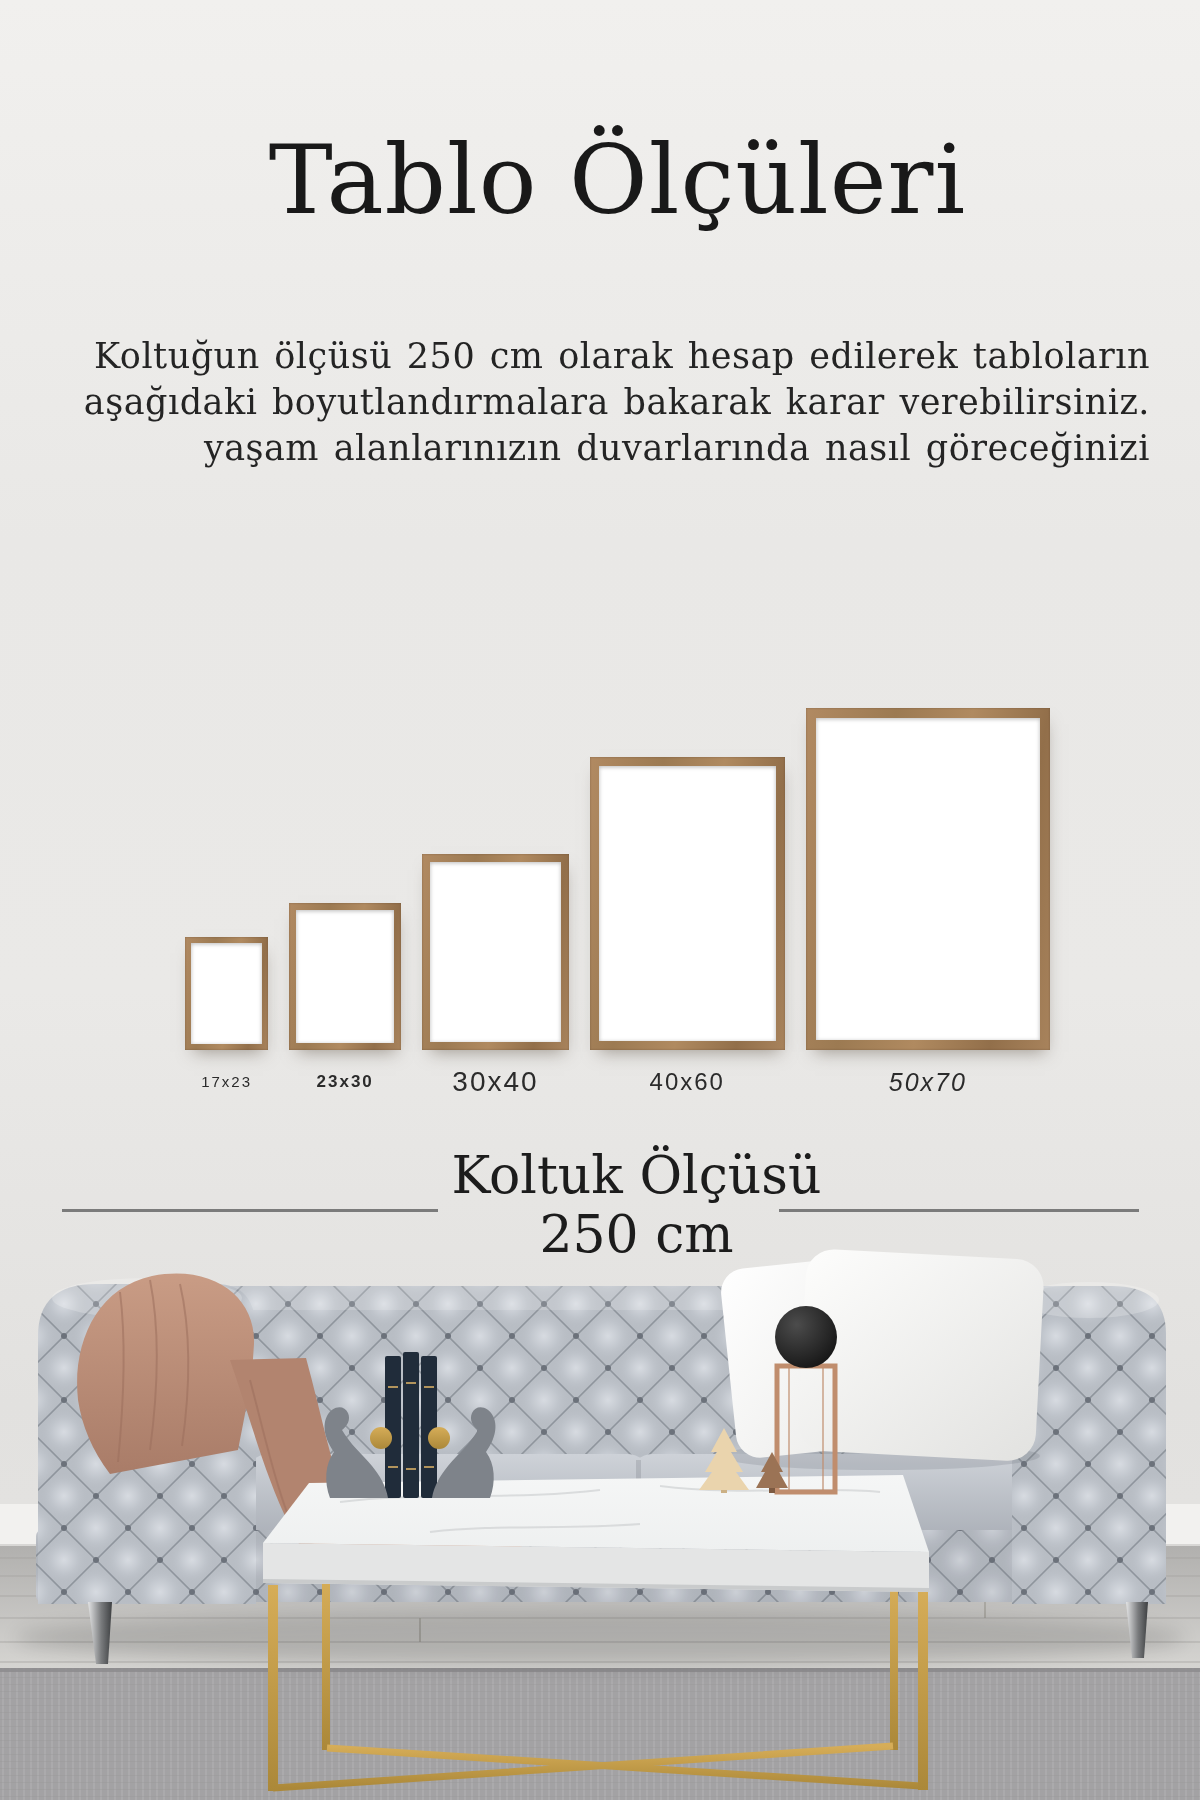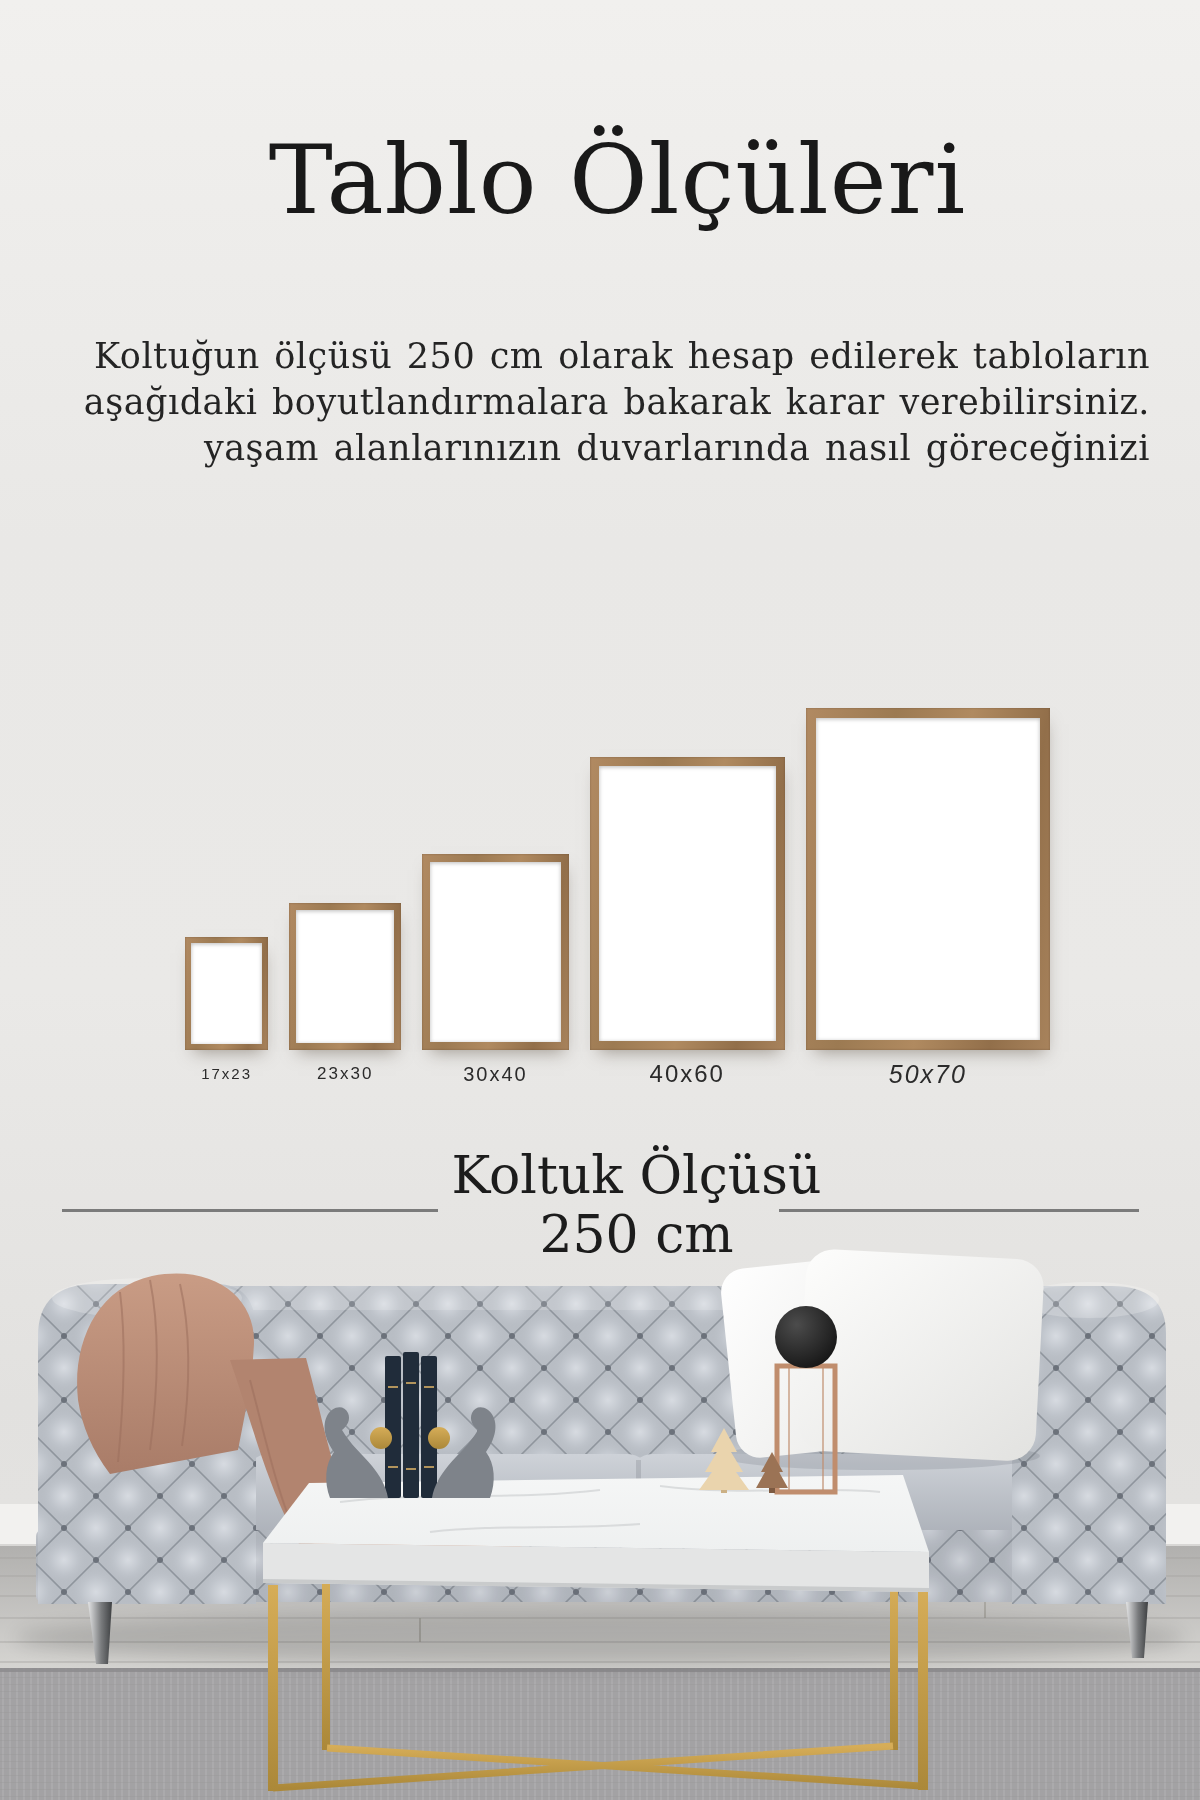--- a/index.html
+++ b/index.html
@@ -13,21 +13,21 @@
   .intro{position:absolute;top:334px;left:50px;width:1100px;text-align:right;
          font-size:35px;line-height:1.31;letter-spacing:.5px;word-spacing:3px;color:#242424;}
 
   .frames-row{position:absolute;top:708px;left:0;width:100%;
               display:flex;justify-content:center;align-items:flex-end;gap:21px;}
   .frame-col{display:flex;flex-direction:column;align-items:center;}
   .frame{box-sizing:border-box;
          background:linear-gradient(100deg,#b18a62 0%,#9c7a52 30%,#b08a60 55%,#926f4a 80%,#a8835c 100%);
          box-shadow:2px 9px 16px -7px rgba(90,78,64,.5), inset 0 0 2px rgba(60,45,30,.4);}
   .frame-inner{width:100%;height:100%;background:#ffffff;box-shadow:inset 0 1px 4px rgba(0,0,0,.28);}
-  .frame-label{margin-top:8px;height:32px;line-height:32px;
+  .frame-label{margin-top:16px;height:32px;line-height:32px;
                font-family:"Liberation Sans",sans-serif;letter-spacing:2px;color:#2b2b2b;}
 
   .measure{position:absolute;top:1146px;left:0;width:100%;text-align:center;
            font-size:52px;line-height:1.13;color:#1c1c1c;margin-left:19px;}
   .measure-line{position:absolute;top:1209px;height:3px;background:#7b7b7b;}
   .measure-line.left{left:62px;width:376px;}
   .measure-line.right{left:779px;width:360px;}
 
   .scene{position:absolute;top:1240px;left:0;width:1200px;height:560px;}
 </style>
@@ -48,27 +48,27 @@
       <div class="frame-col">
         <div class="frame" style="width: 82.96px; height: 112.24px; padding: 6px;">
           <div class="frame-inner"></div>
         </div>
         <div class="frame-label" style="font-size: 15px;">17x23</div>
       </div>
       <div class="frame-col">
         <div class="frame" style="width: 112.24px; height: 146.4px; padding: 7px;">
           <div class="frame-inner"></div>
         </div>
-        <div class="frame-label" style="font-size: 17px;">23x30</div>
+        <div class="frame-label" style="font-size: 17px; font-weight: bold;">23x30</div>
       </div>
       <div class="frame-col">
         <div class="frame" style="width: 146.4px; height: 195.2px; padding: 8px;">
           <div class="frame-inner"></div>
         </div>
-        <div class="frame-label" style="font-size: 20px;">30x40</div>
+        <div class="frame-label" style="font-size: 28px;">30x40</div>
       </div>
       <div class="frame-col">
         <div class="frame" style="width: 195.2px; height: 292.8px; padding: 9px;">
           <div class="frame-inner"></div>
         </div>
         <div class="frame-label" style="font-size: 24px;">40x60</div>
       </div>
       <div class="frame-col">
         <div class="frame" style="width: 244px; height: 341.6px; padding: 10px;">
           <div class="frame-inner"></div>

